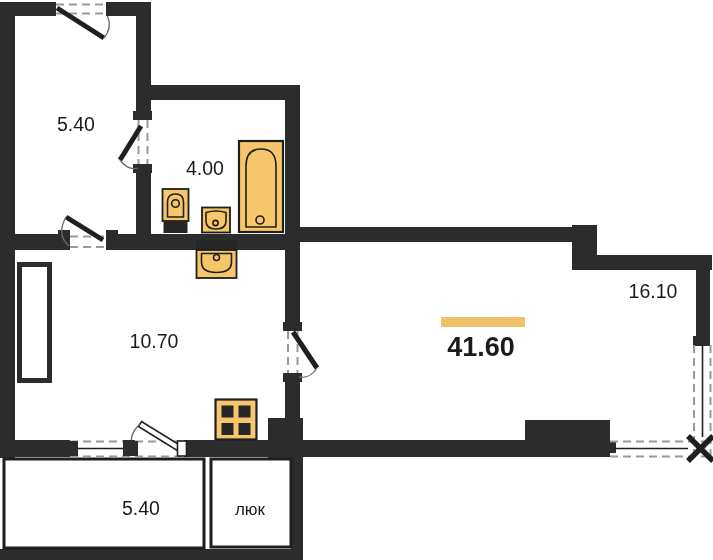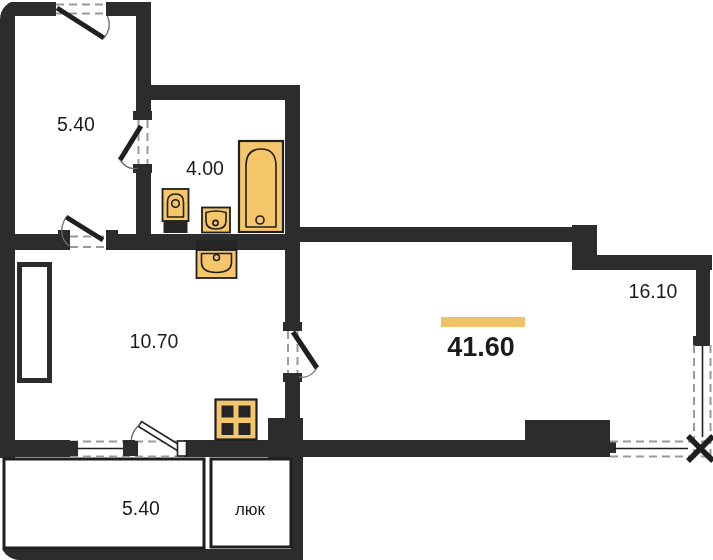--- a/index.html
+++ b/index.html
@@ -1,21 +1,21 @@
 <!DOCTYPE html>
 <html style="--wall: #2c2c2c; --fixture-fill: #f6c66b; --fixture-stroke: #1f1f1f; --accent-bar: #efc169; --text: #1b1b1b; --dash: #999999;"><head>
 <meta charset="utf-8">
 <style>
   :root{
     --wall:#2c2c2c; --fixture-fill:#f6c66b; --fixture-stroke:#1f1f1f;
     --accent-bar:#efc169; --text:#1b1b1b; --dash:#999999;
   }
   html,body{margin:0;padding:0;background:#fff;}
   .stage{position:relative;width:713px;height:560px;background:#ffffff;overflow:hidden;
-         font-family:"Liberation Sans", sans-serif;border-radius:20px;}
+         font-family:"Liberation Sans", sans-serif;}
   svg{display:block}
   .wall{fill:var(--wall,#2c2c2c);}
   .dark{fill:#262626;}
   .fx{fill:var(--fixture-fill,#f6c66b);stroke:var(--fixture-stroke,#1f1f1f);stroke-width:1.8;}
   .fx2{fill:var(--fixture-fill,#f6c66b);stroke:var(--fixture-stroke,#1f1f1f);stroke-width:2.2;}
   .fx-line{fill:none;stroke:var(--fixture-stroke,#1f1f1f);stroke-width:1.6;stroke-linejoin:round;}
   .dash{fill:none;stroke:var(--dash,#999);stroke-width:2;stroke-dasharray:8 5;}
   .leaf{stroke:#1f1f1f;stroke-width:5;}
   .arc{fill:none;stroke:#6a6a6a;stroke-width:1.3;}
   .thin{stroke:#1f1f1f;stroke-width:1.6;}

